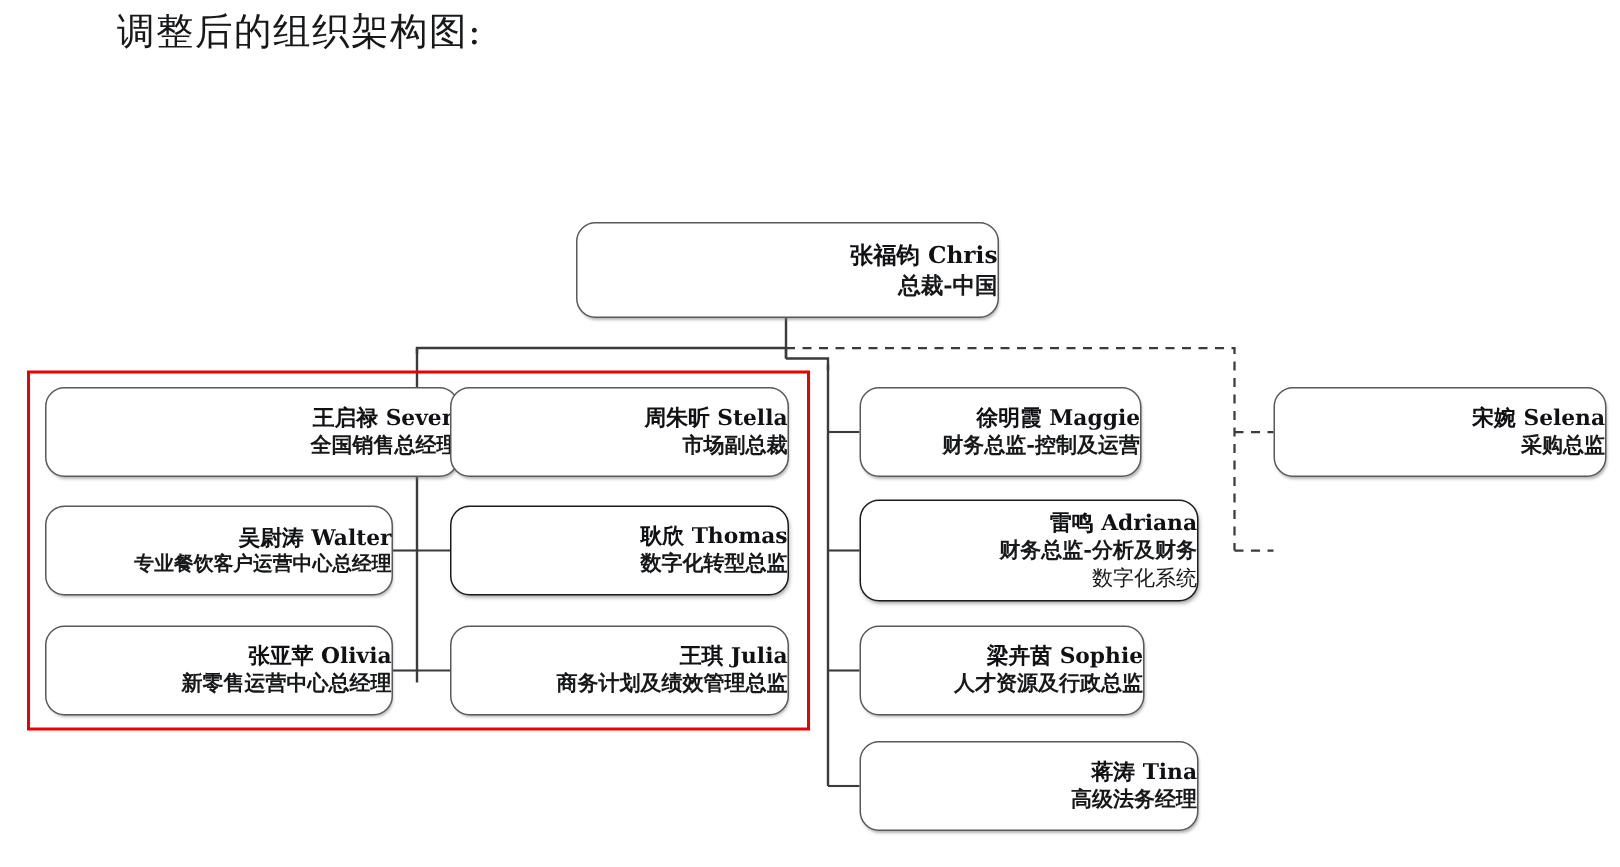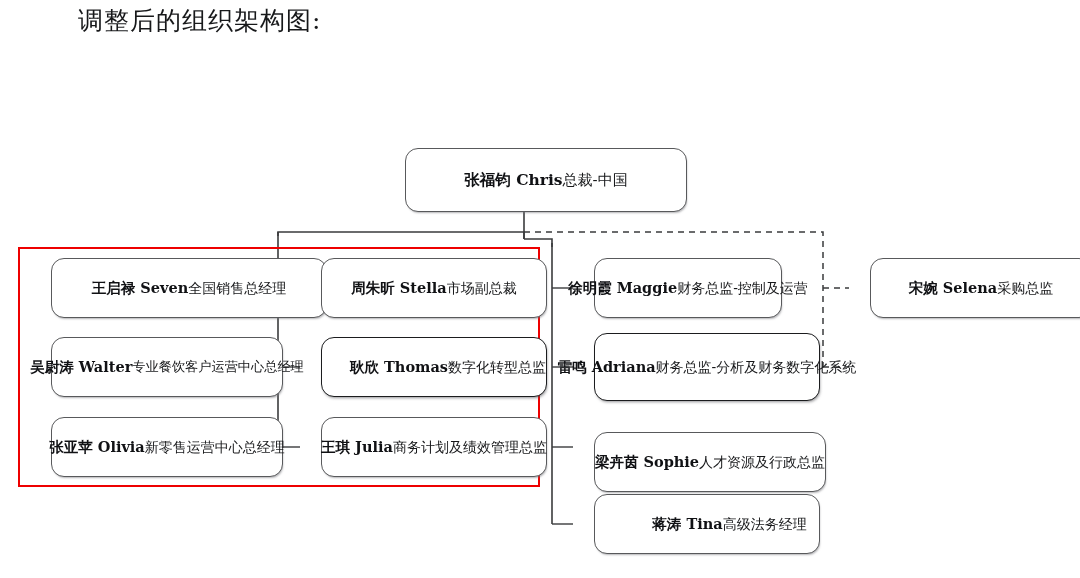--- a/index.html
+++ b/index.html
@@ -38,44 +38,44 @@
   }
 
   
   .node{
     position:absolute;
     box-sizing:border-box;
     background:#ffffff;
     border:1px solid #58595b;
     border-radius:13px;
     display:flex;
-    flex-direction:row;
-    align-items:center;
+    flex-direction:column;
+    align-items:flex-end;
     justify-content:center;
     text-align:center;
     z-index:5;
     box-shadow:1px 2px 2px -1px rgba(120,120,125,0.55);
-    margin-left:21px;
   }
   .node.strong{
     border:1.6px solid #1b1c1e;
     box-shadow:1px 2px 3px -1px rgba(90,90,95,0.65);
   }
   .node .nm{
     font-weight:bold;
     font-size:14.5px;
     color:#101114;
     line-height:1.32;
     white-space:nowrap;
   }
   .node .ti{
     font-size:14px;
     color:#17181a;
     line-height:1.34;
     white-space:nowrap;
+    font-weight:bold;
   }
   .node .ti2{
     font-size:14px;
     color:#17181a;
     line-height:1.34;
     white-space:nowrap;
   }
   .node.root .nm{font-size:15.5px;}
   .node.root .ti{font-size:15px;}
   .node .ti.small{font-size:13.2px;}
@@ -160,21 +160,21 @@
 
   <div class="node" style="left:573px;top:258px;width:188px;height:60px;">
     <div class="nm">徐明霞 Maggie</div>
     <div class="ti">财务总监-控制及运营</div>
   </div>
   <div class="node strong" style="left:573px;top:333px;width:226px;height:68px;">
     <div class="nm">雷鸣 Adriana</div>
     <div class="ti">财务总监-分析及财务</div>
     <div class="ti2">数字化系统</div>
   </div>
-  <div class="node" style="left:573px;top:432px;width:232px;height:60px;">
+  <div class="node" style="left:573px;top:417px;width:190px;height:60px;">
     <div class="nm">梁卉茵 Sophie</div>
     <div class="ti">人才资源及行政总监</div>
   </div>
   <div class="node" style="left:573px;top:494px;width:226px;height:60px;padding-left:45px;">
     <div class="nm">蒋涛 Tina</div>
     <div class="ti">高级法务经理</div>
   </div>
 
   <div class="node" style="left:849px;top:258px;width:222px;height:60px;">
     <div class="nm">宋婉 Selena</div>

